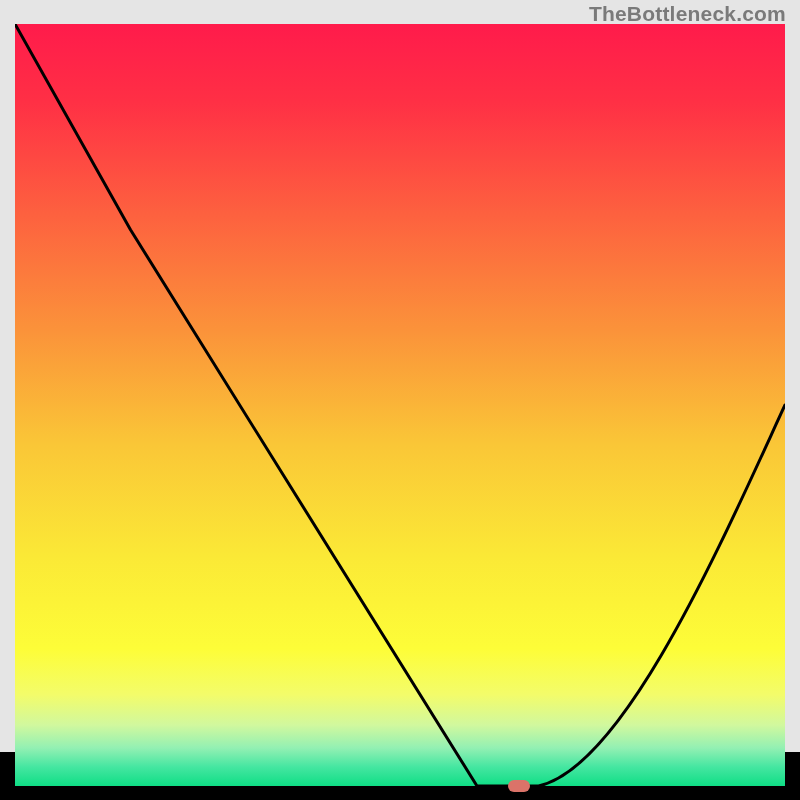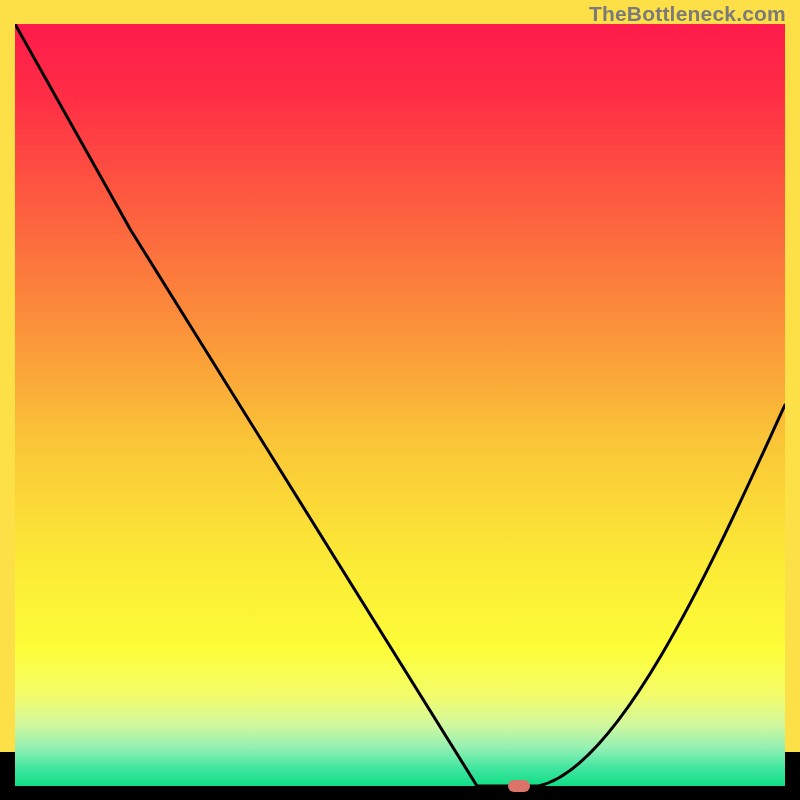--- a/index.html
+++ b/index.html
@@ -7,21 +7,21 @@
     padding: 0;
     width: 800px;
     height: 800px;
     background: #000;
     overflow: hidden;
   }
   .container {
     position: relative;
     width: 800px;
     height: 752px;
-    background: #fde047;
+    background: #e5e5e5;
   }
   .plot-area {
     position: absolute;
     left: 15px;
     top: 24px;
     width: 770px;
     height: 762px;
   }
   .gradient-bg {
     position: absolute;

